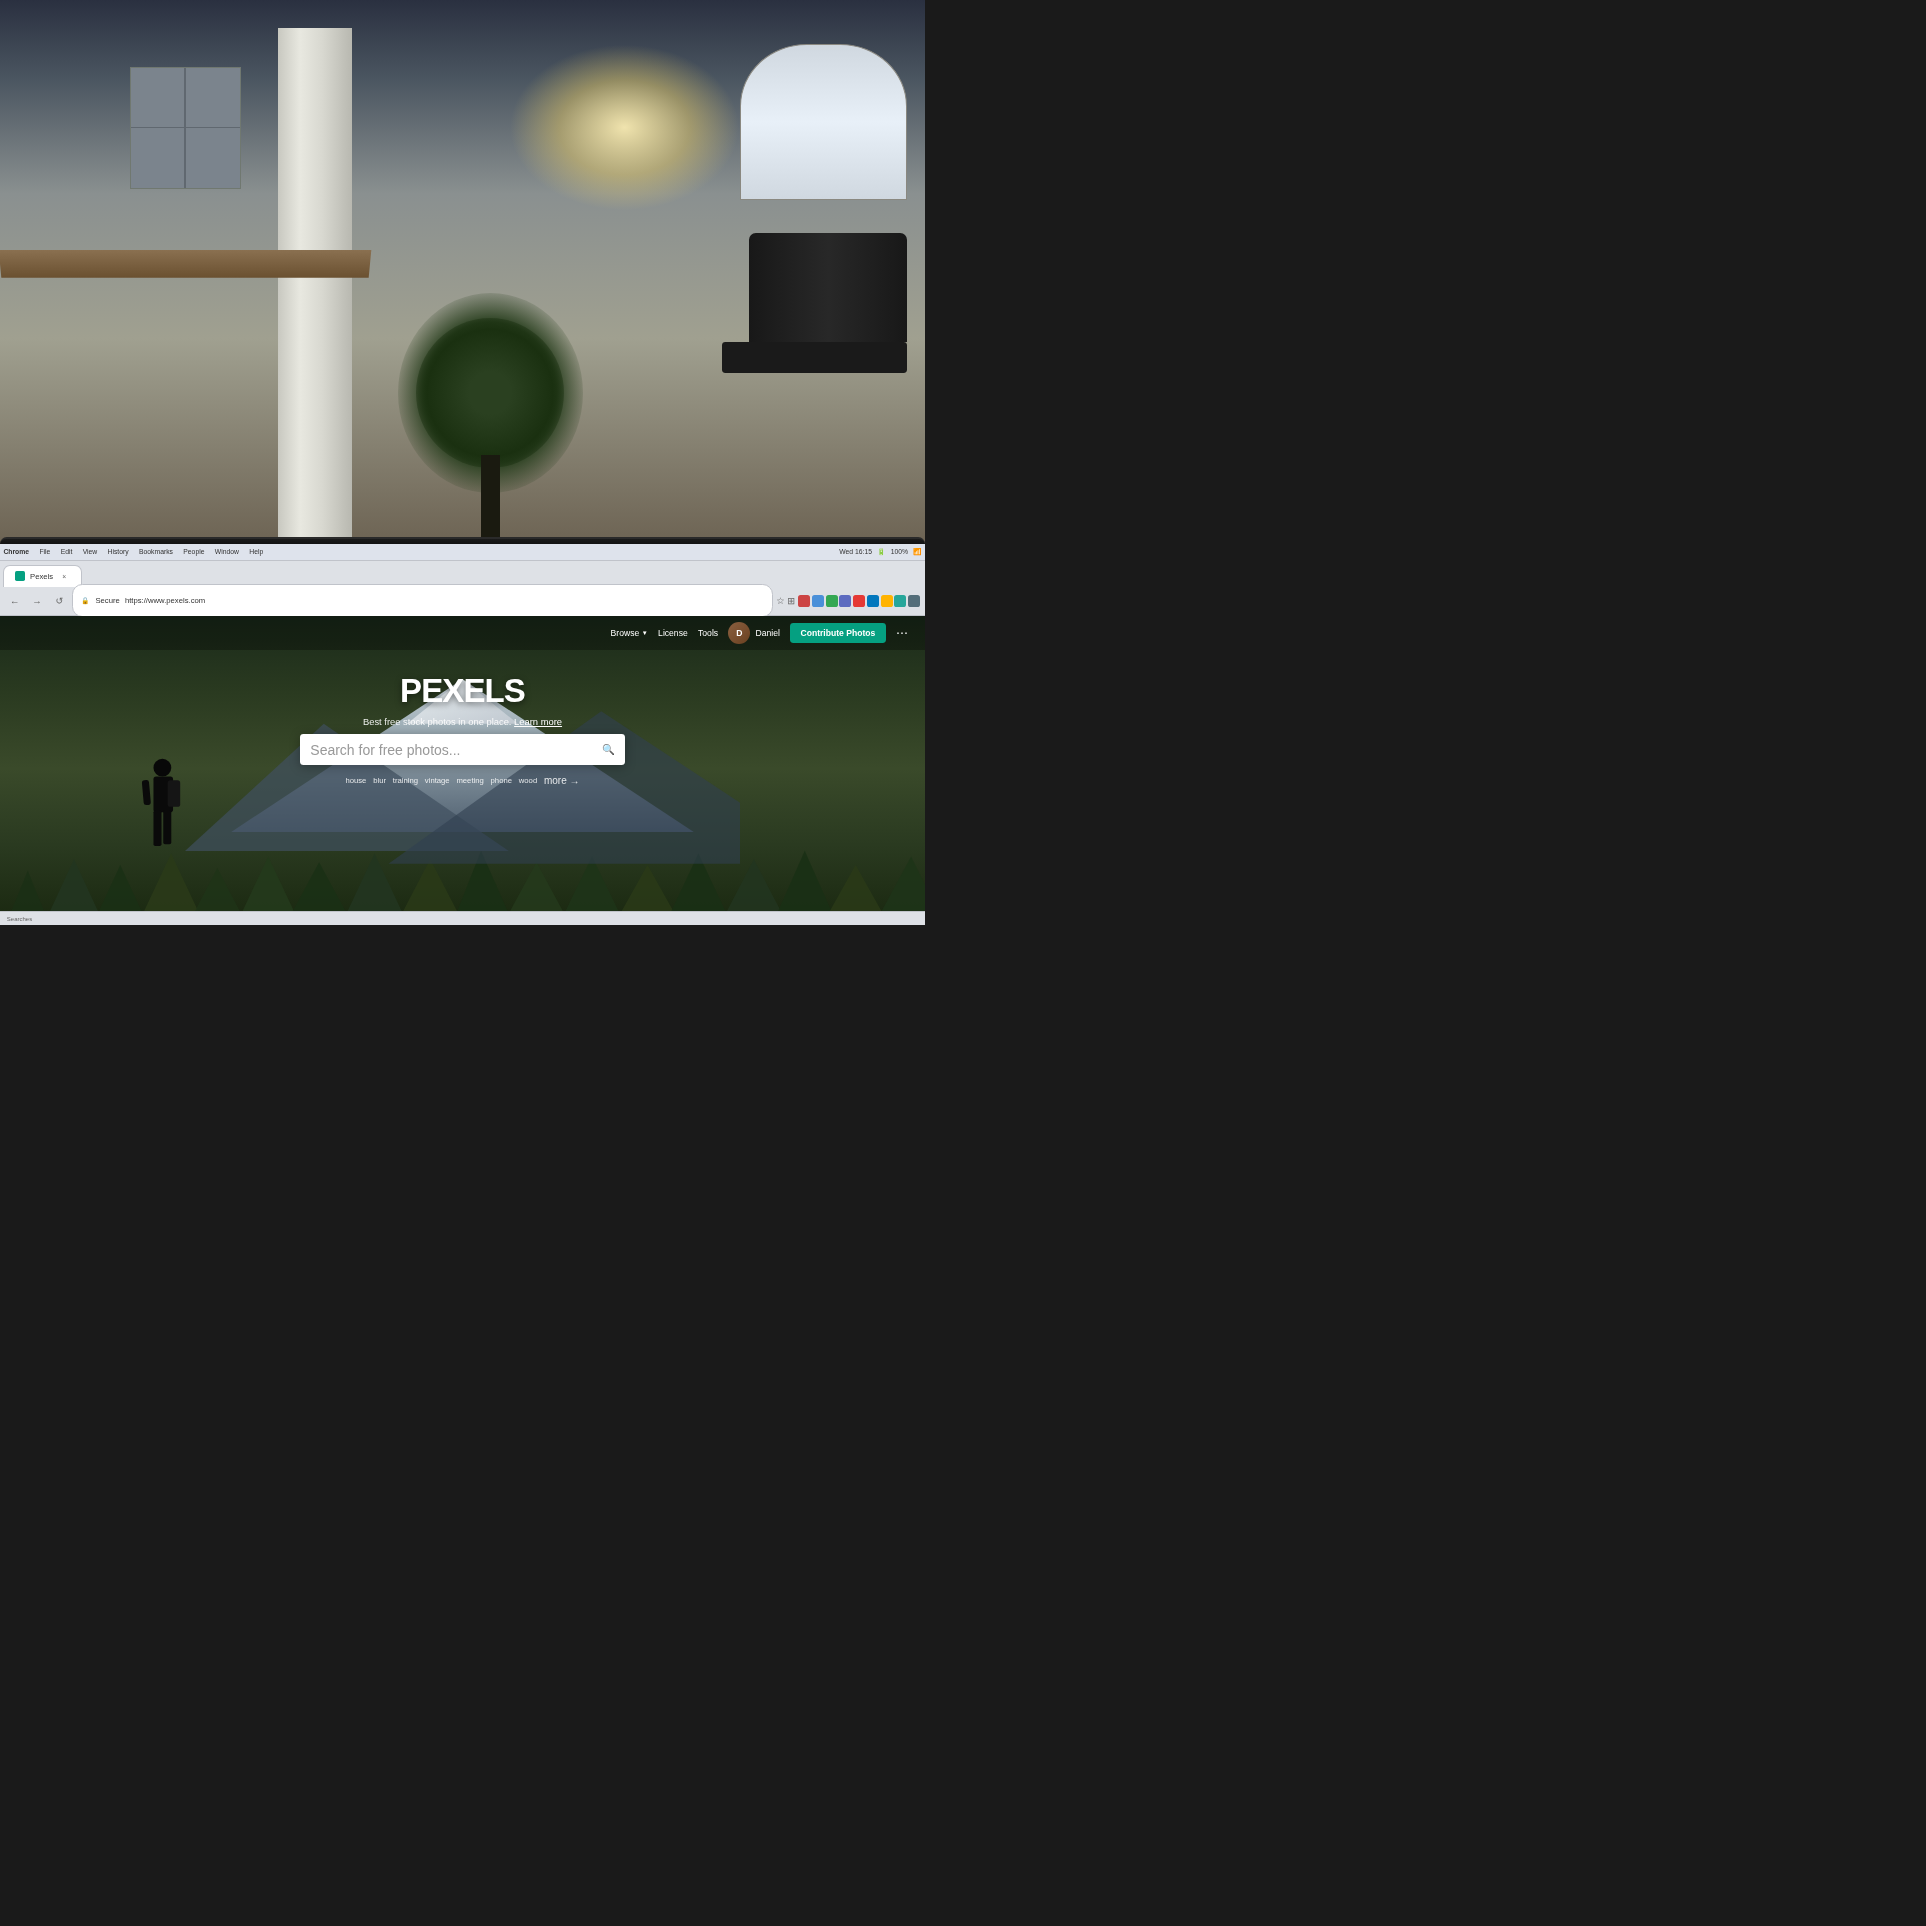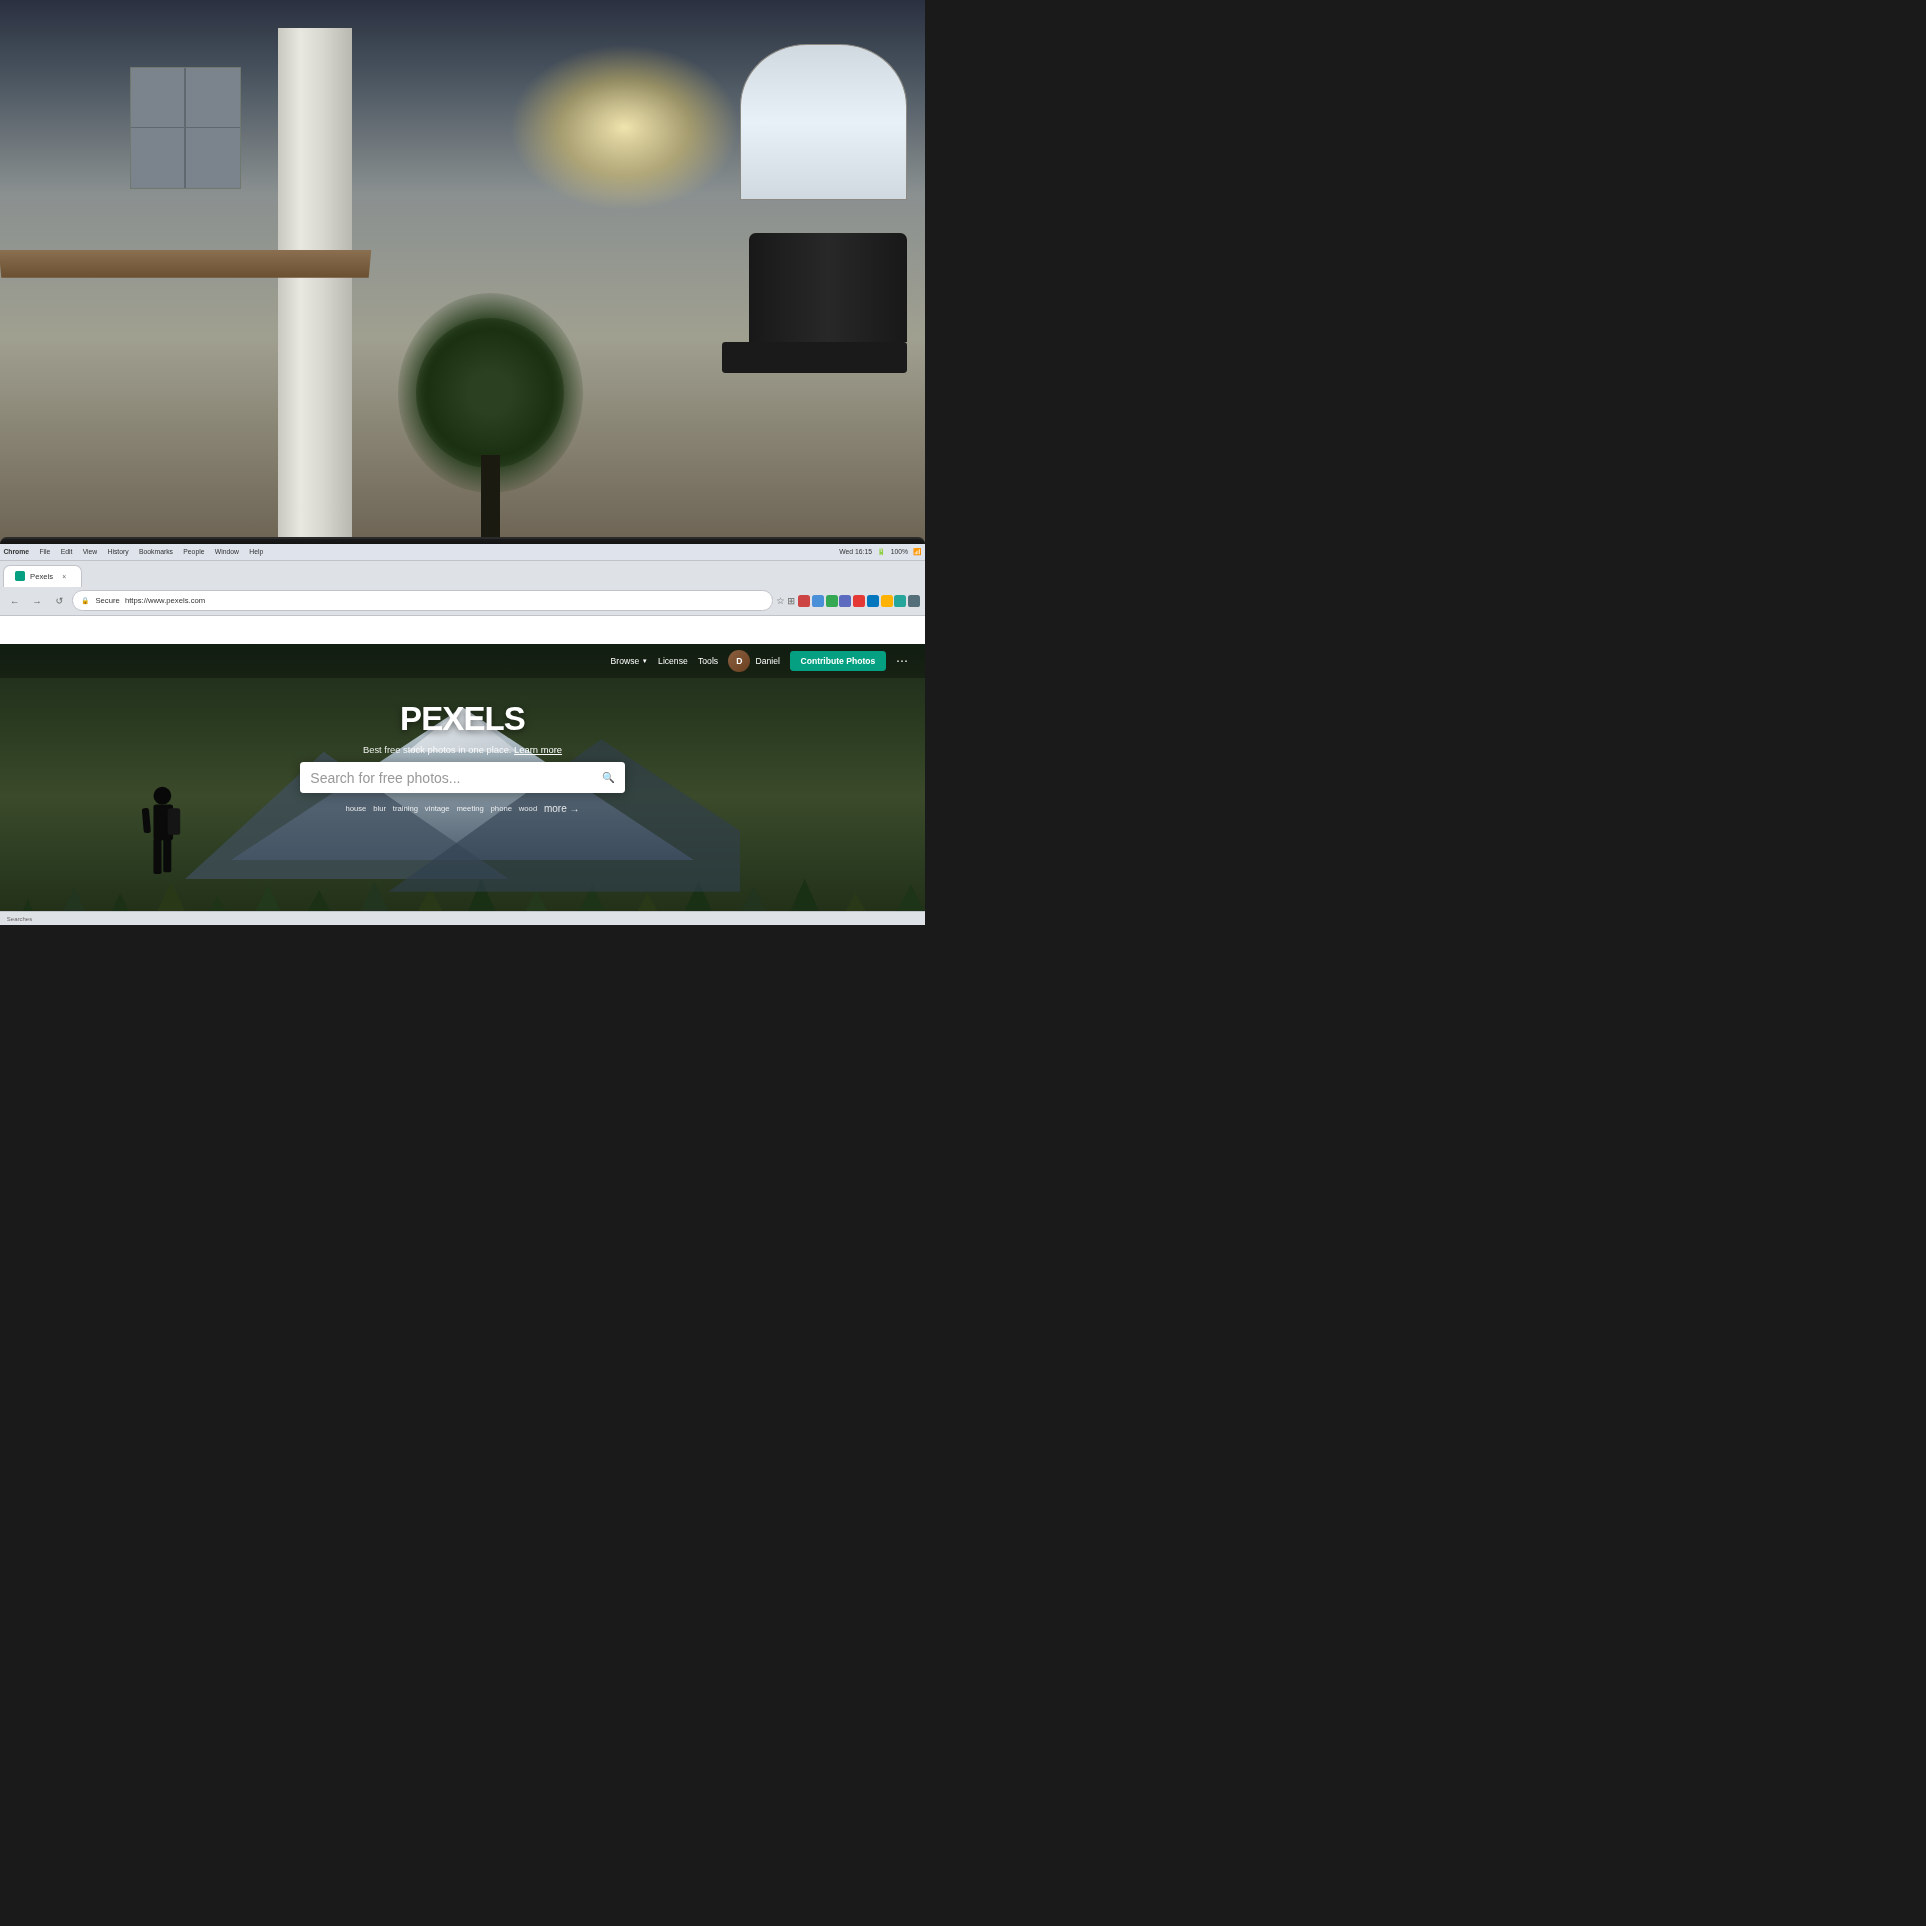--- a/index.html
+++ b/index.html
@@ -271,21 +271,21 @@
       display: flex;
       align-items: center;
       justify-content: center;
       font-size: 9.4px;
       color: #666;
       cursor: pointer;
     }
 
     .url-bar {
       flex: 1;
-      height: 21px;
+      height: 33px;
       background: #fff;
       border: 0.9px solid #c0c3ca;
       border-radius: 10.3px;
       display: flex;
       align-items: center;
       padding: 0 8.6px;
       gap: 5.1px;
       font-size: 7.7px;
       color: #333;
     }
@@ -309,21 +309,20 @@
       align-items: center;
       gap: 1.7px;
     }
 
     
     .pexels-site {
       position: relative;
       background: #6d28d9;
       overflow: hidden;
       height: 100%;
-      margin-top: 28px;
     }
 
     
     .pexels-hero {
       position: relative;
       width: 100%;
       height: 100%;
       overflow: hidden;
     }
 

